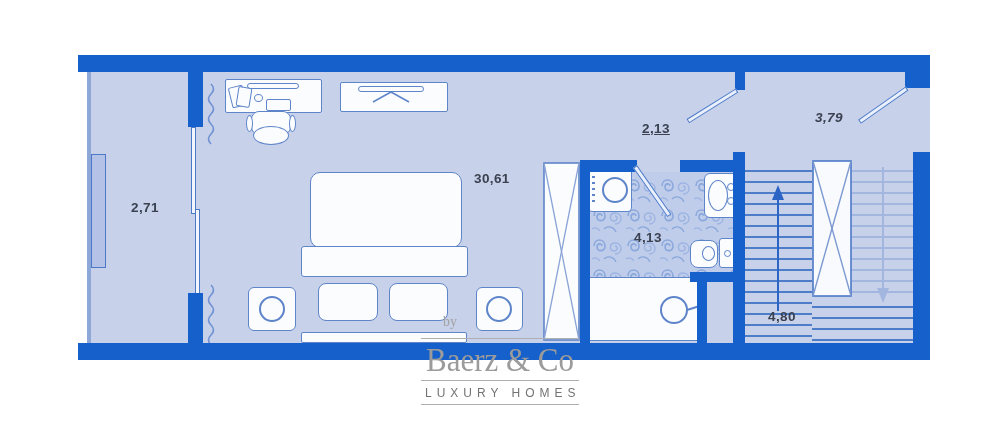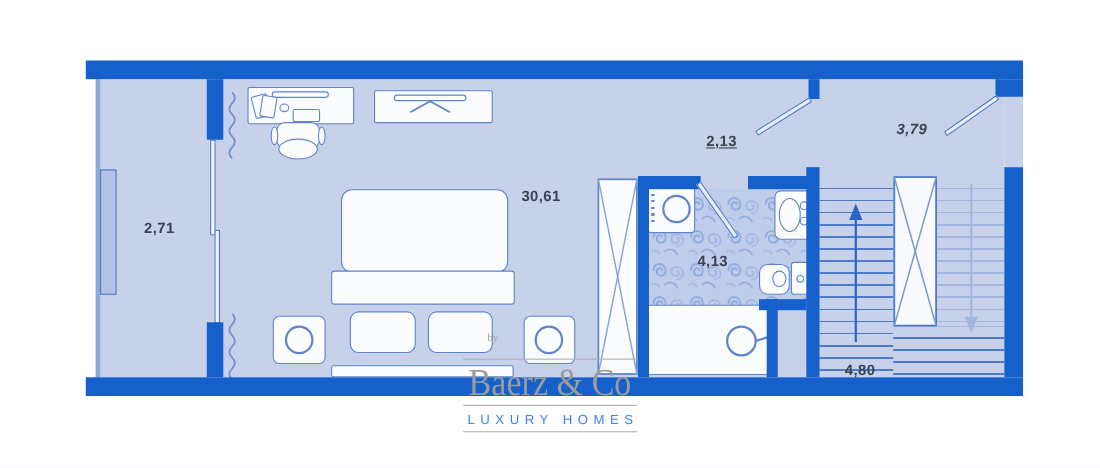--- a/index.html
+++ b/index.html
@@ -12,24 +12,24 @@
   .furn{position:absolute;background:#fbfcfe;border:1.5px solid #5e84c9;border-radius:2px;box-sizing:border-box;}
   .r6{border-radius:6px;} .r8{border-radius:8px;} .r10{border-radius:10px;}
   .circle{border-radius:50%;}
   .leaf{position:absolute;height:5px;background:#e9effb;border:1px solid #4b79c7;box-sizing:border-box;transform-origin:0 50%;}
   .glass{position:absolute;width:5px;background:#f2f5fc;border:1px solid #4b79c7;box-sizing:border-box;}
   .steps{position:absolute;background:repeating-linear-gradient(to bottom,rgba(0,0,0,0) 0 9.5px,#4d7cc9 9.5px 11px);}
   .steps-light{position:absolute;background:repeating-linear-gradient(to bottom,rgba(0,0,0,0) 0 9.5px,#a3b6e0 9.5px 11px);}
   .dots{position:absolute;width:3px;background:repeating-linear-gradient(to bottom,#5e84c9 0 2px,rgba(0,0,0,0) 2px 6px);}
   .label{position:absolute;font-weight:bold;font-size:13.5px;color:#3a4150;letter-spacing:.4px;}
   .wm{position:absolute;left:421px;top:302px;width:158px;text-align:center;color:#a2a2a2;z-index:60;}
-  .wm-by{font-family:"Liberation Serif",serif;font-size:10px;text-align:left;padding-left:22px;height:22px;}
+  .wm-by{font-family:"Liberation Serif",serif;font-size:14px;text-align:left;padding-left:22px;height:22px;margin-top:12px;}
   .wm-rule{height:0;border-top:1.5px solid #b0b0b0;margin:2px 0;}
   .wm-brand{font-family:"Liberation Serif",serif;font-size:31px;line-height:1.2;color:#9b9b9b;transform:scale(1,1.12);white-space:nowrap;}
-  .wm-tagline{font-size:12px;letter-spacing:5px;color:#3b82f6;padding:3px 0 2px 4px;white-space:nowrap;}
+  .wm-tagline{font-size:12px;letter-spacing:5px;color:#737373;padding:3px 0 2px 4px;white-space:nowrap;}
   svg{position:absolute;overflow:visible;}
 </style>
 </head>
 <body>
 
 <div class="canvas">
 
   <div class="floor" style="left:87px;top:72px;width:826px;height:271px;"></div>
   <div class="floor" style="left:913px;top:88px;width:17px;height:64px;"></div>
 
@@ -144,21 +144,21 @@
 
   <div class="leaf" style="left:635px;top:164px;width:60px;transform:rotate(55deg);"></div>
   <div class="leaf" style="left:737px;top:88px;width:58px;transform:rotate(148deg);"></div>
   <div class="leaf" style="left:907px;top:86px;width:58px;transform:rotate(145deg);"></div>
 
   <span class="label" style="left:131px;top:200px;">2,71</span>
   <span class="label" style="left:474px;top:171px;">30,61</span>
   <span class="label" style="left:642px;top:121px;text-decoration:underline;">2,13</span>
   <span class="label" style="left:815px;top:110px;font-style:italic;">3,79</span>
   <span class="label" style="left:634px;top:230px;">4,13</span>
-  <span class="label" style="left:768px;top:309px;margin-top:20px;">4,80</span>
+  <span class="label" style="left:768px;top:309px;">4,80</span>
 
   <div class="wm">
     <div class="wm-by">by</div>
     <div class="wm-rule"></div>
     <div class="wm-brand">Baerz &amp; Co</div>
     <div class="wm-rule"></div>
     <div class="wm-tagline">LUXURY HOMES</div>
     <div class="wm-rule"></div>
   </div>
 

